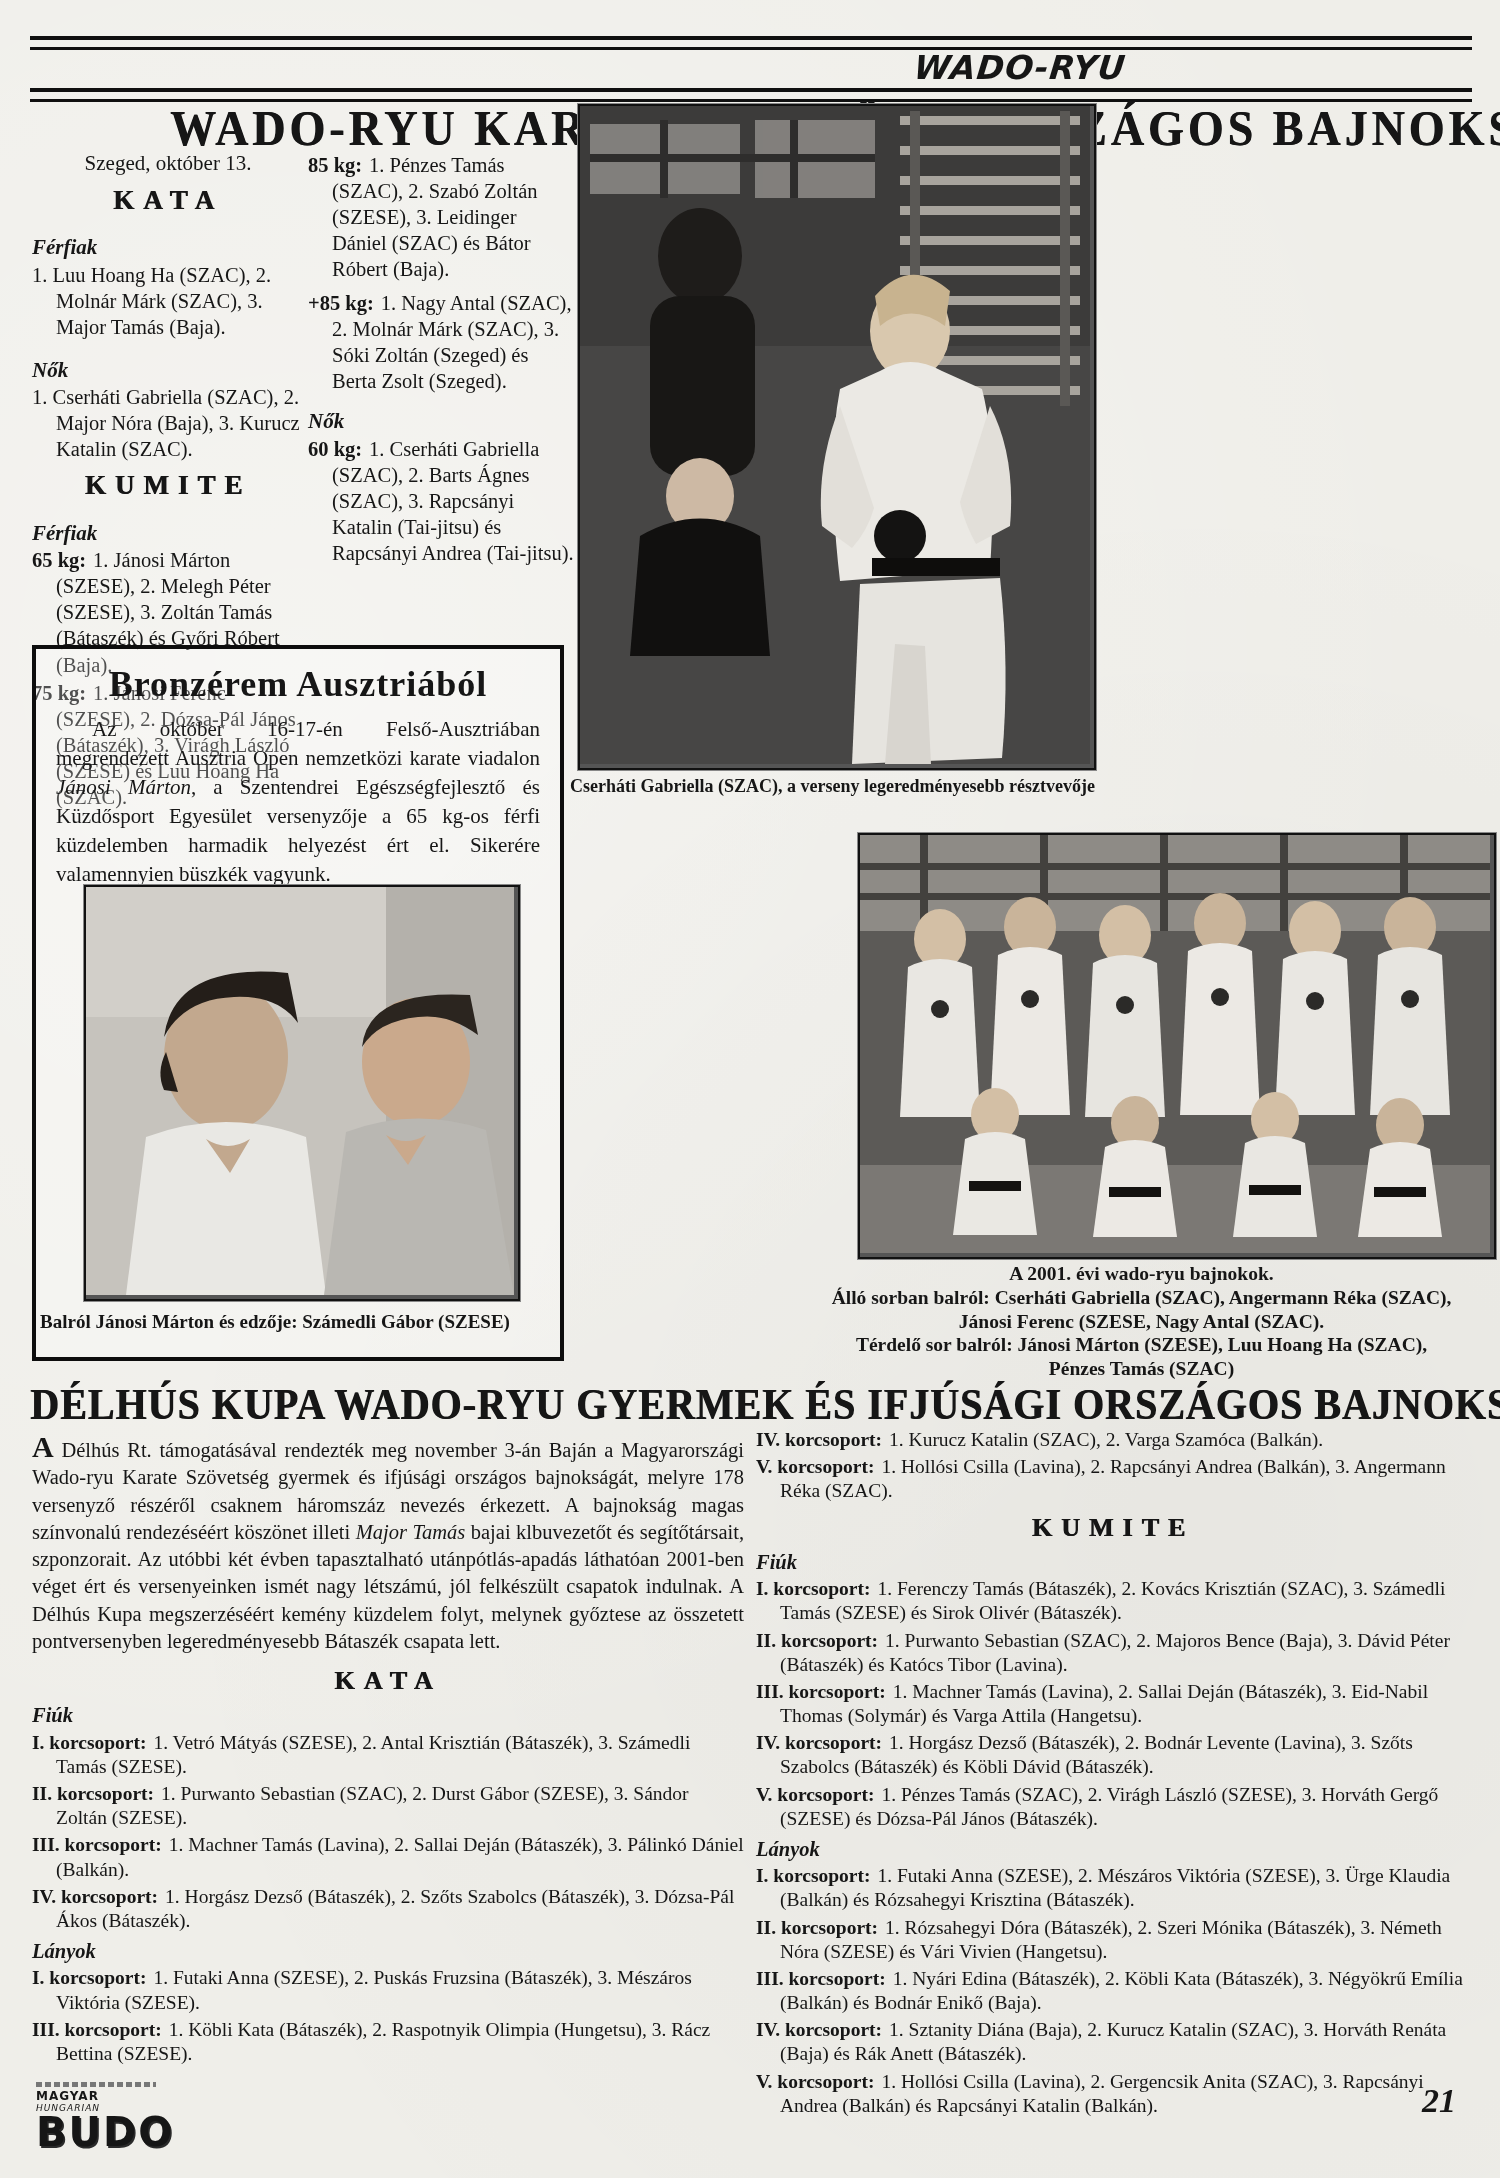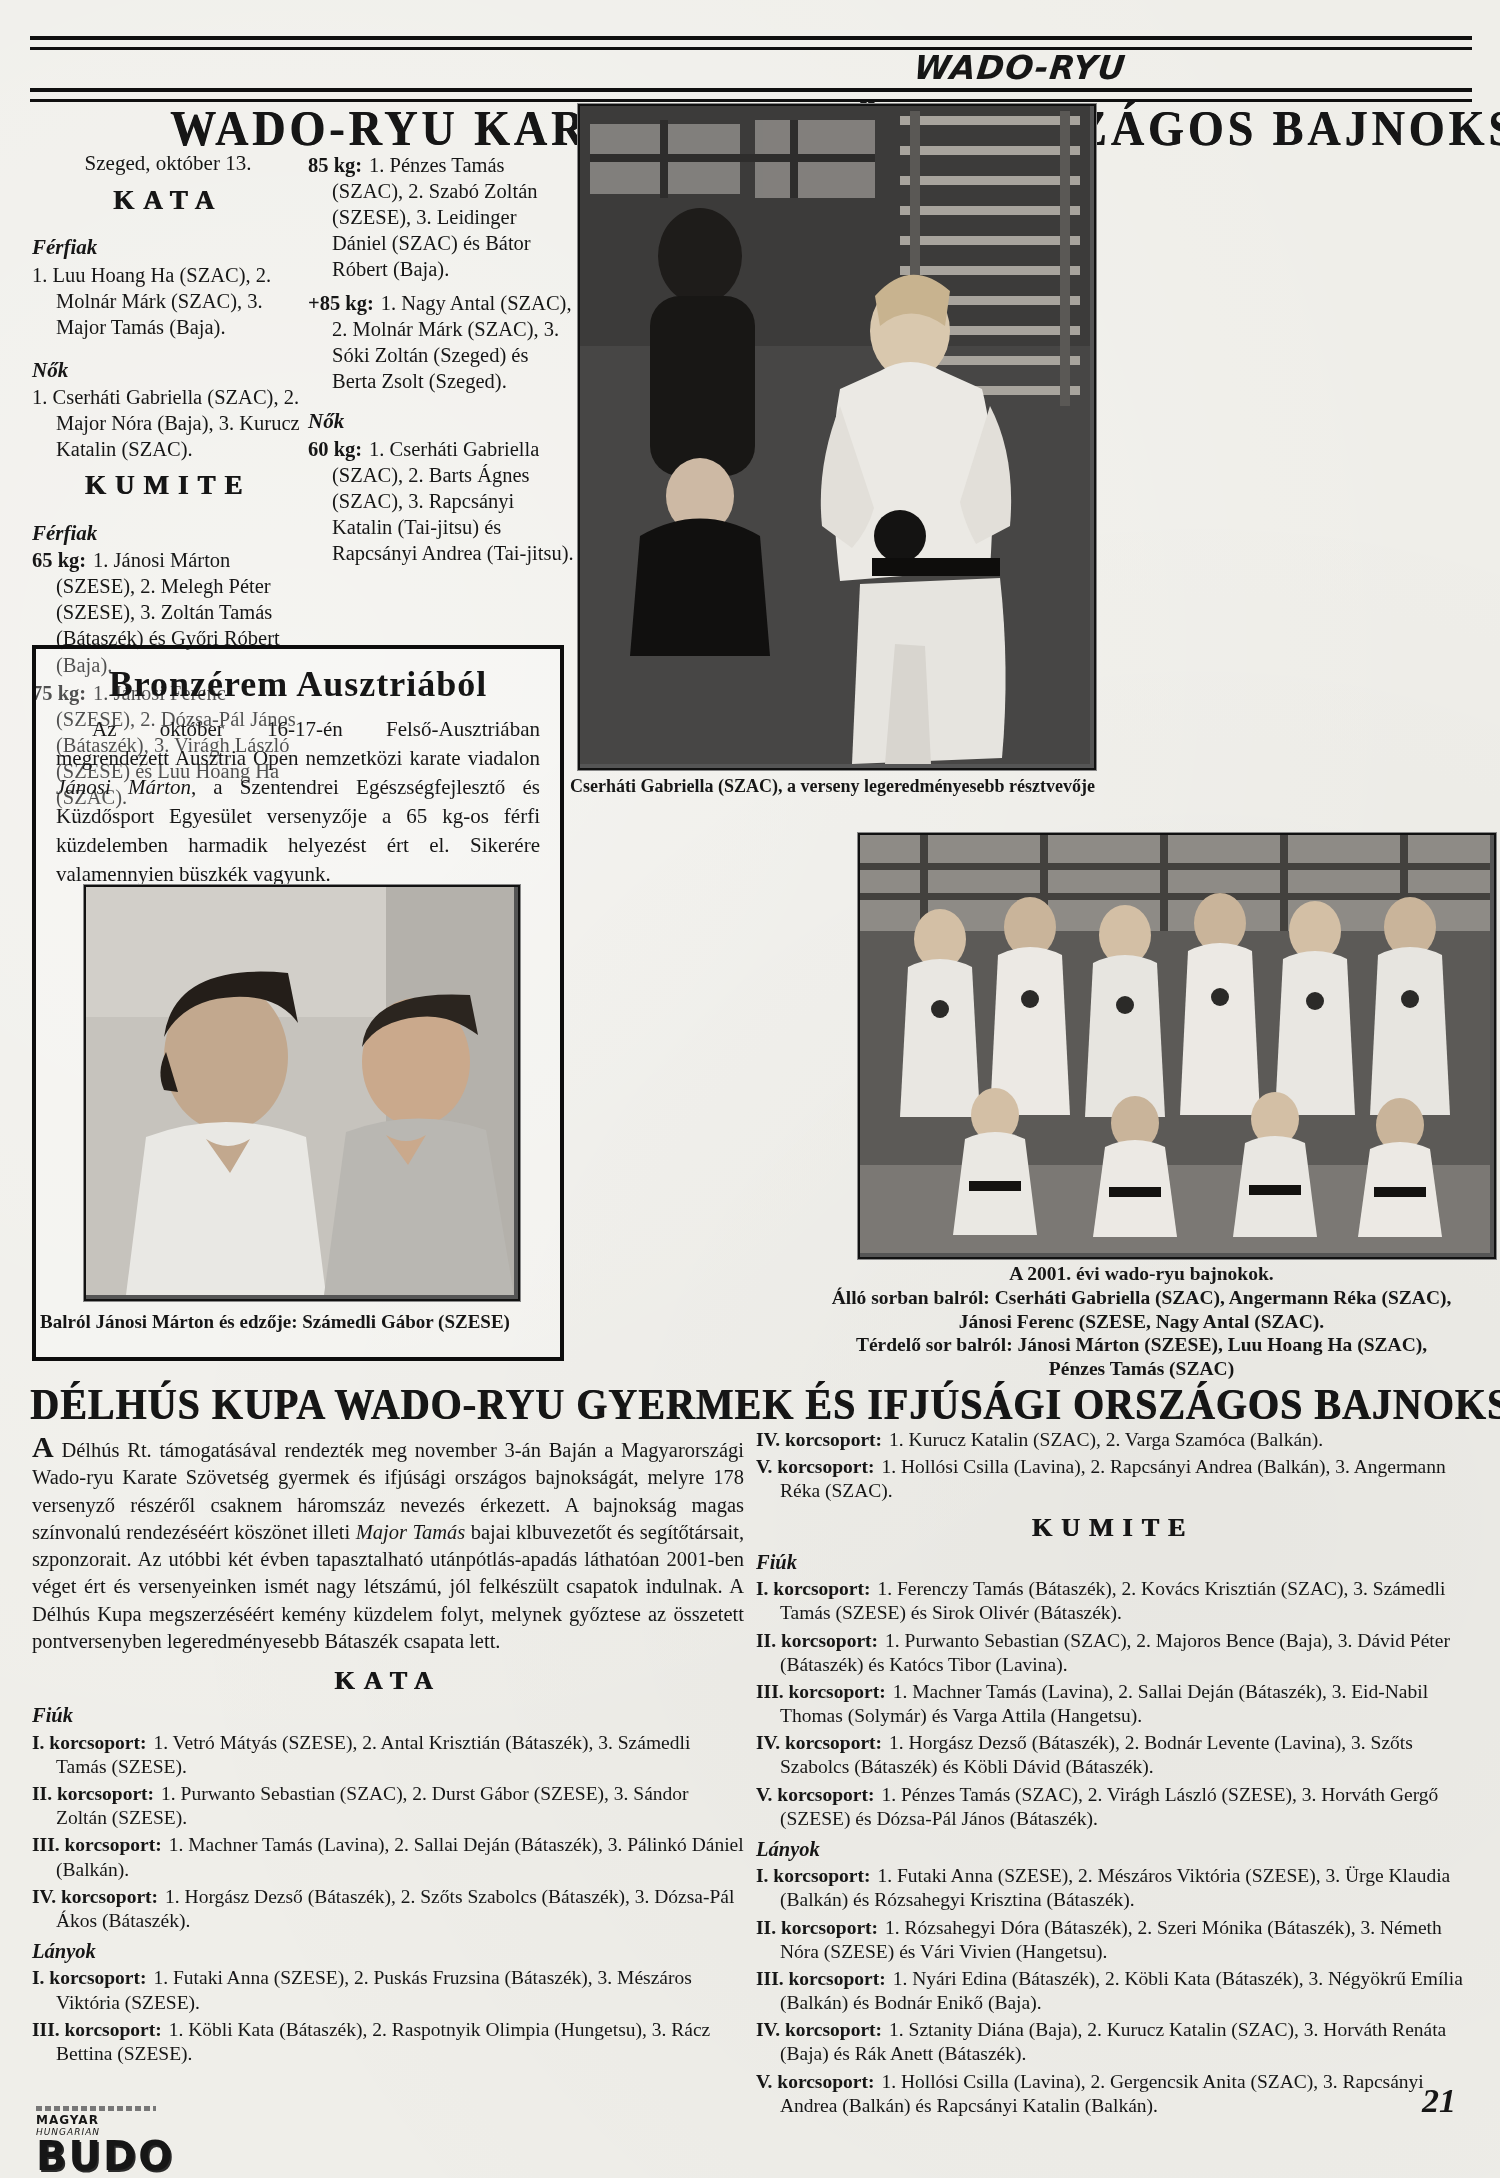--- a/index.html
+++ b/index.html
@@ -275,21 +275,21 @@
     <div class="entry"><span class="wt">IV. korcsoport:</span><span>1. Horgász Dezső (Bátaszék), 2. Bodnár Levente (Lavina), 3. Szőts Szabolcs (Bátaszék) és Köbli Dávid (Bátaszék).</span></div>
     <div class="entry"><span class="wt">V. korcsoport:</span><span>1. Pénzes Tamás (SZAC), 2. Virágh László (SZESE), 3. Horváth Gergő (SZESE) és Dózsa-Pál János (Bátaszék).</span></div>
     <div class="label-it">Lányok</div>
     <div class="entry"><span class="wt">I. korcsoport:</span><span>1. Futaki Anna (SZESE), 2. Mészáros Viktória (SZESE), 3. Ürge Klaudia (Balkán) és Rózsahegyi Krisztina (Bátaszék).</span></div>
     <div class="entry"><span class="wt">II. korcsoport:</span><span>1. Rózsahegyi Dóra (Bátaszék), 2. Szeri Mónika (Bátaszék), 3. Németh Nóra (SZESE) és Vári Vivien (Hangetsu).</span></div>
     <div class="entry"><span class="wt">III. korcsoport:</span><span>1. Nyári Edina (Bátaszék), 2. Köbli Kata (Bátaszék), 3. Négyökrű Emília (Balkán) és Bodnár Enikő (Baja).</span></div>
     <div class="entry"><span class="wt">IV. korcsoport:</span><span>1. Sztanity Diána (Baja), 2. Kurucz Katalin (SZAC), 3. Horváth Renáta (Baja) és Rák Anett (Bátaszék).</span></div>
     <div class="entry"><span class="wt">V. korcsoport:</span><span>1. Hollósi Csilla (Lavina), 2. Gergencsik Anita (SZAC), 3. Rapcsányi Andrea (Balkán) és Rapcsányi Katalin (Balkán).</span></div>
   </div>
 
-  <div class="abs footer-logo" style="top:2082px;left:36px;margin-top:24px;">
+  <div class="abs footer-logo" style="top:2082px;left:36px;">
     <div class="logo-scribble"></div>
     <div class="logo-top">MAGYAR</div>
     <div class="logo-sub">HUNGARIAN</div>
     <div class="logo-main">BUDO</div>
   </div>
   <div class="abs page-num" style="top:2082px;right:44px;">21</div>
 
 </div>
 
 </body></html>

